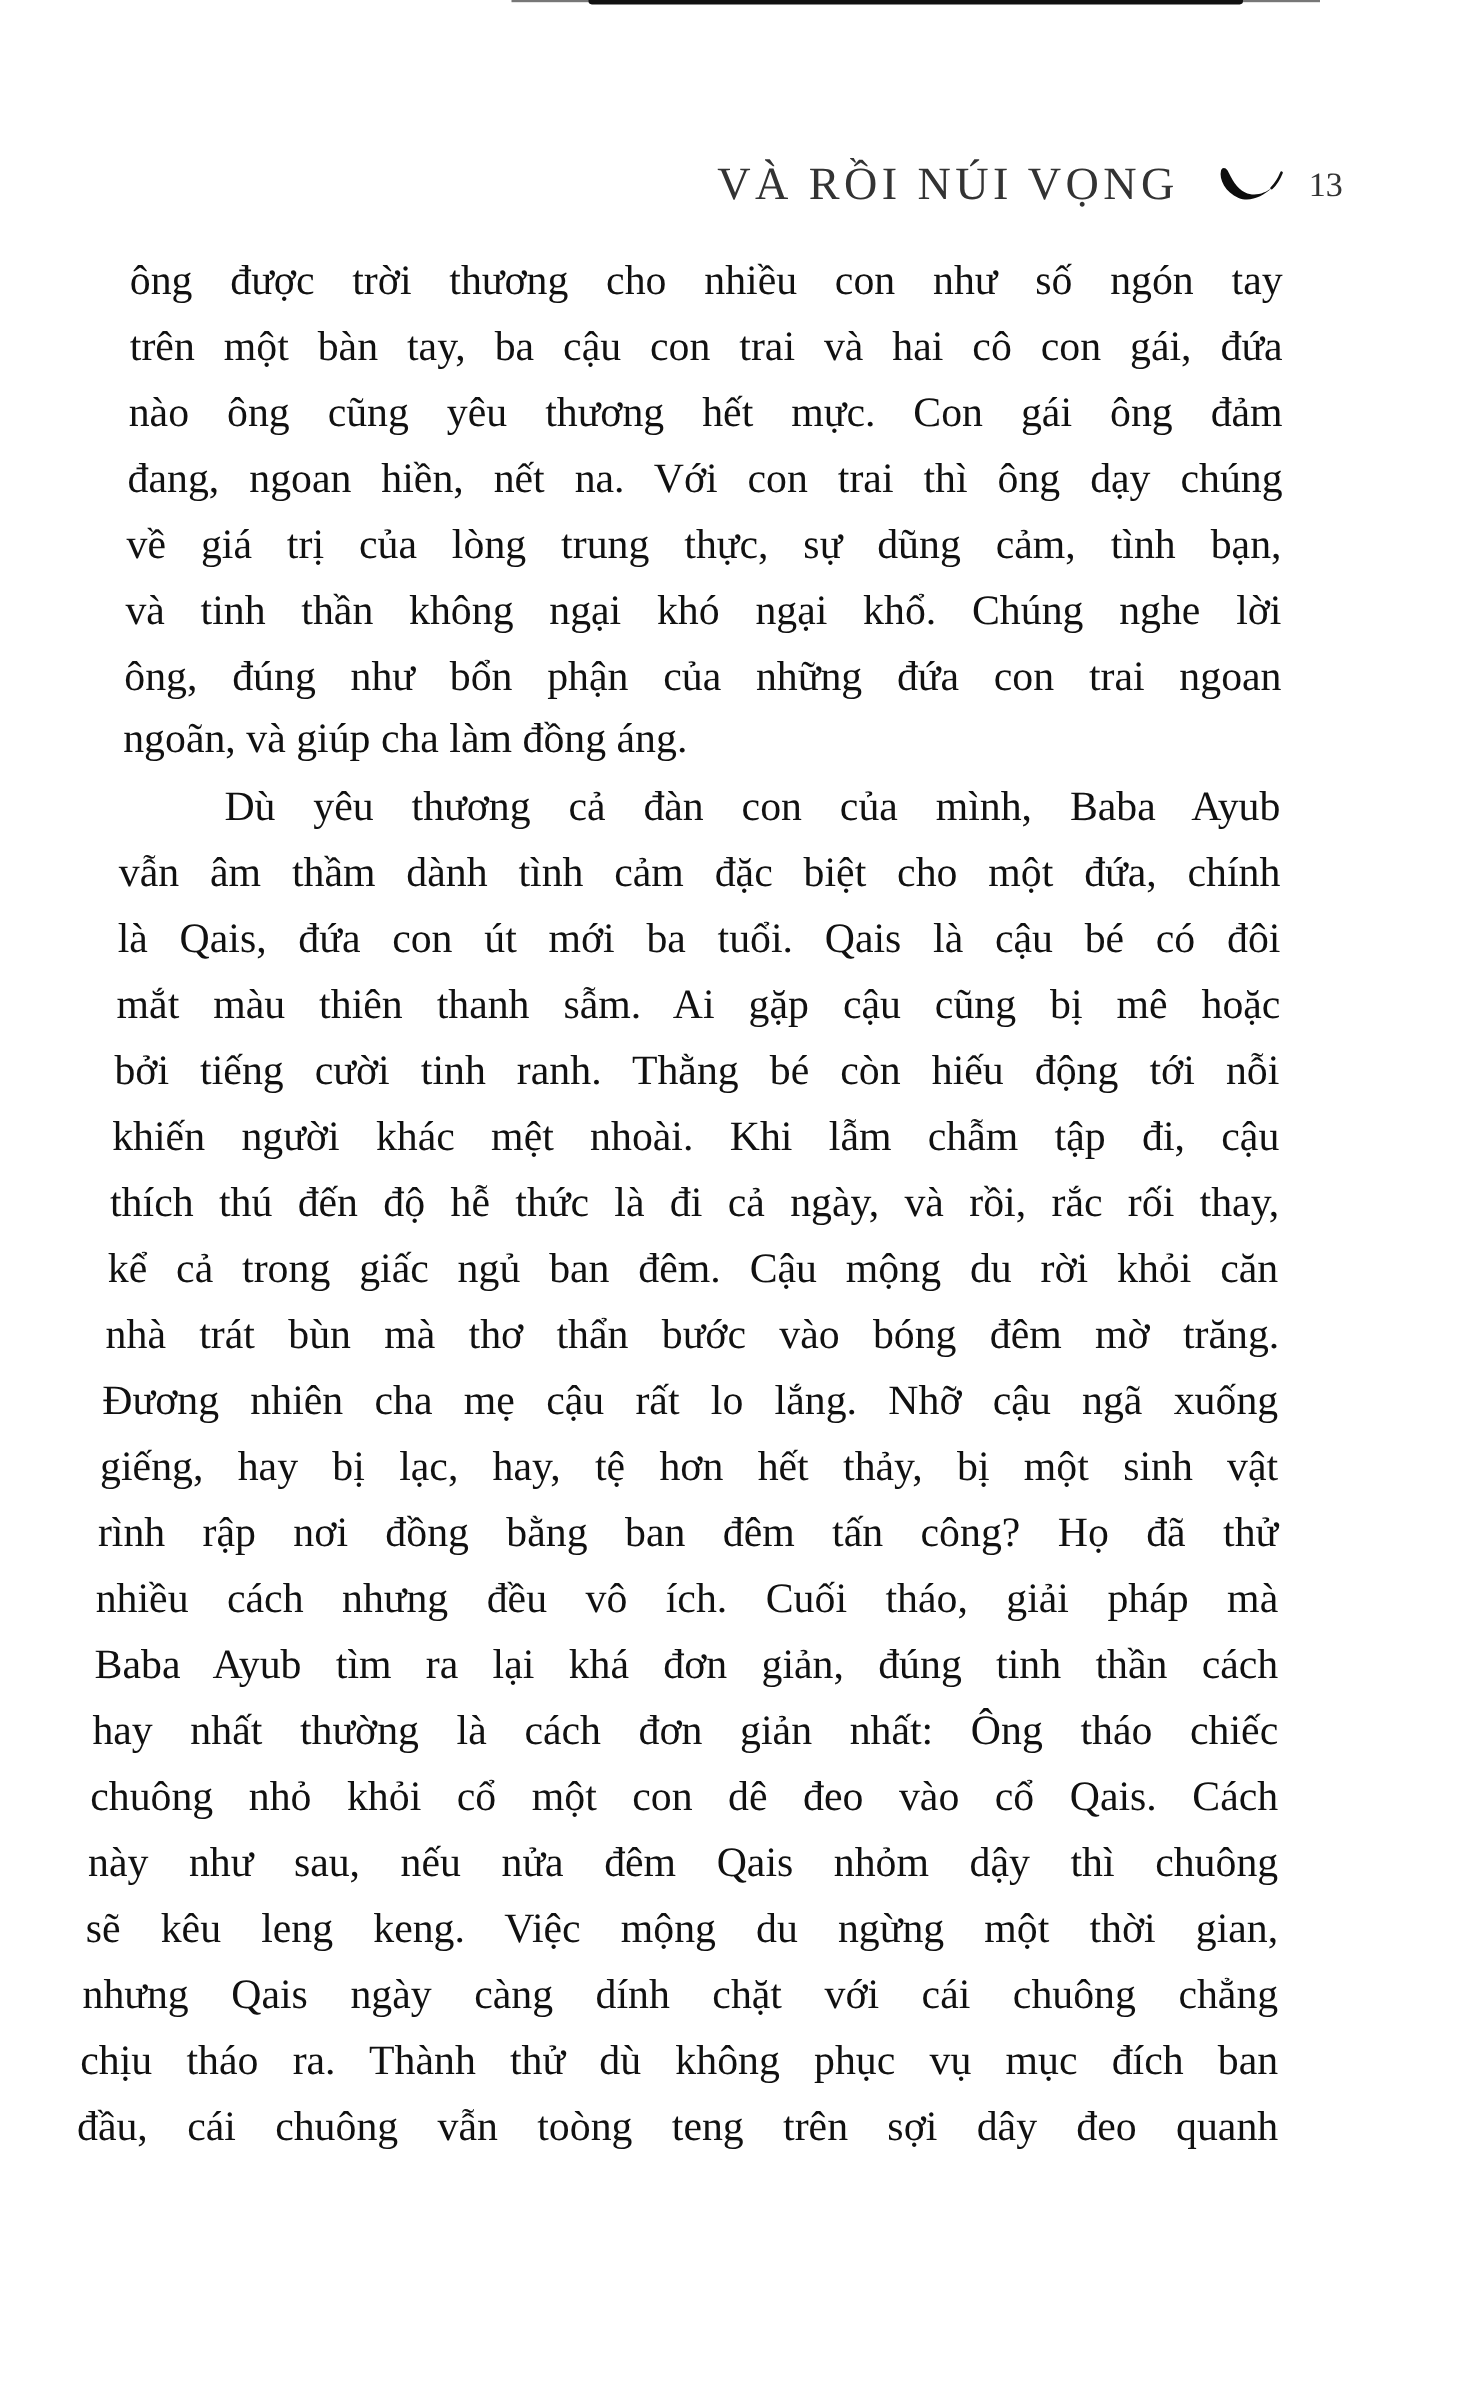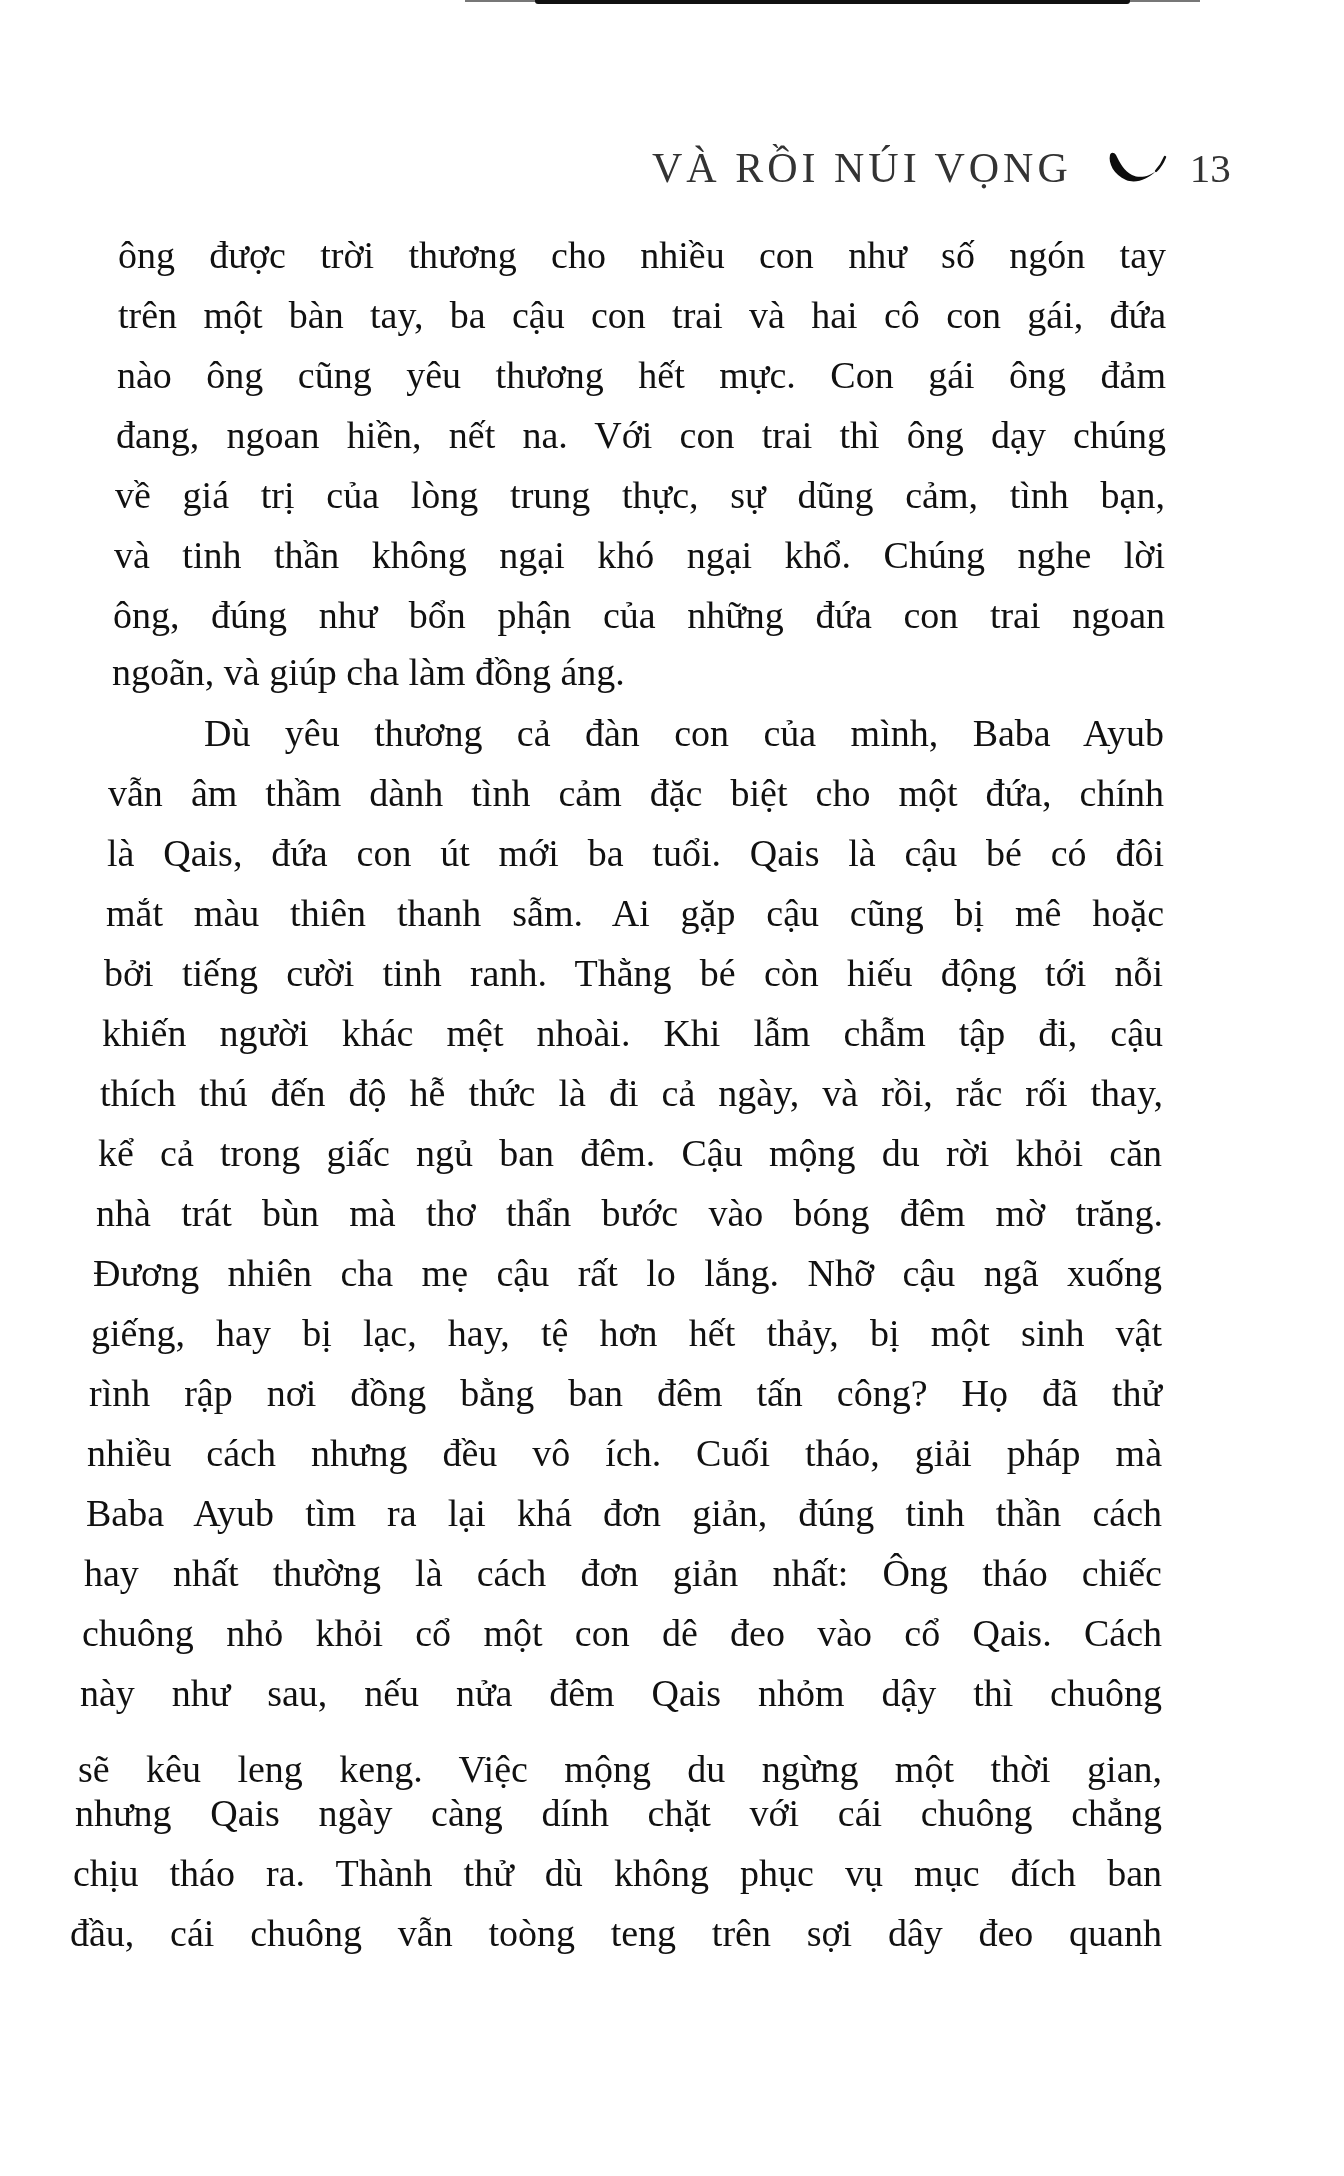--- a/index.html
+++ b/index.html
@@ -47,21 +47,21 @@
       color: #333;
     }
     .leaf {
       margin-left: 34px;
       width: 64px;
       height: 38px;
       display: inline-block;
     }
     .page-number {
       margin-left: 20px;
-      font-size: 41px;
+      font-size: 31px;
       color: #333;
     }
     .text-block {
       position: absolute;
       left: 0;
       top: 0;
       width: 1344px;
       height: 2176px;
     }
     .line {
@@ -115,17 +115,17 @@
   <div class="line" style="left:98px; width:1064px; top:1128px;">kể cả trong giấc ngủ ban đêm. Cậu mộng du rời khỏi căn</div>
   <div class="line" style="left:96px; width:1067px; top:1188px;">nhà trát bùn mà thơ thẩn bước vào bóng đêm mờ trăng.</div>
   <div class="line" style="left:93px; width:1069px; top:1248px;">Đương nhiên cha mẹ cậu rất lo lắng. Nhỡ cậu ngã xuống</div>
   <div class="line" style="left:91px; width:1071px; top:1308px;">giếng, hay bị lạc, hay, tệ hơn hết thảy, bị một sinh vật</div>
   <div class="line" style="left:89px; width:1073px; top:1368px;">rình rập nơi đồng bằng ban đêm tấn công? Họ đã thử</div>
   <div class="line" style="left:87px; width:1075px; top:1428px;">nhiều cách nhưng đều vô ích. Cuối tháo, giải pháp mà</div>
   <div class="line" style="left:86px; width:1076px; top:1488px;">Baba Ayub tìm ra lại khá đơn giản, đúng tinh thần cách</div>
   <div class="line" style="left:84px; width:1078px; top:1548px;">hay nhất thường là cách đơn giản nhất: Ông tháo chiếc</div>
   <div class="line" style="left:82px; width:1080px; top:1608px;">chuông nhỏ khỏi cổ một con dê đeo vào cổ Qais. Cách</div>
   <div class="line" style="left:80px; width:1082px; top:1668px;">này như sau, nếu nửa đêm Qais nhỏm dậy thì chuông</div>
-  <div class="line" style="left:78px; width:1084px; top:1728px;margin-top:16px;">sẽ kêu leng keng. Việc mộng du ngừng một thời gian,</div>
+  <div class="line" style="left:78px; width:1084px; top:1728px;">sẽ kêu leng keng. Việc mộng du ngừng một thời gian,</div>
   <div class="line" style="left:75px; width:1087px; top:1788px;">nhưng Qais ngày càng dính chặt với cái chuông chẳng</div>
   <div class="line" style="left:73px; width:1089px; top:1848px;">chịu tháo ra. Thành thử dù không phục vụ mục đích ban</div>
   <div class="line" style="left:70px; width:1092px; top:1908px;">đầu, cái chuông vẫn toòng teng trên sợi dây đeo quanh</div>
 </main>
 
 </body></html>

